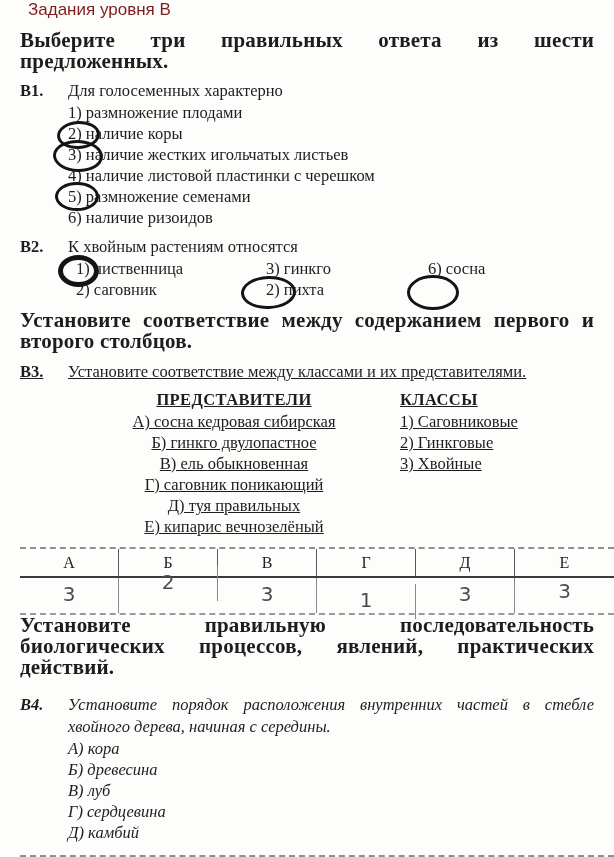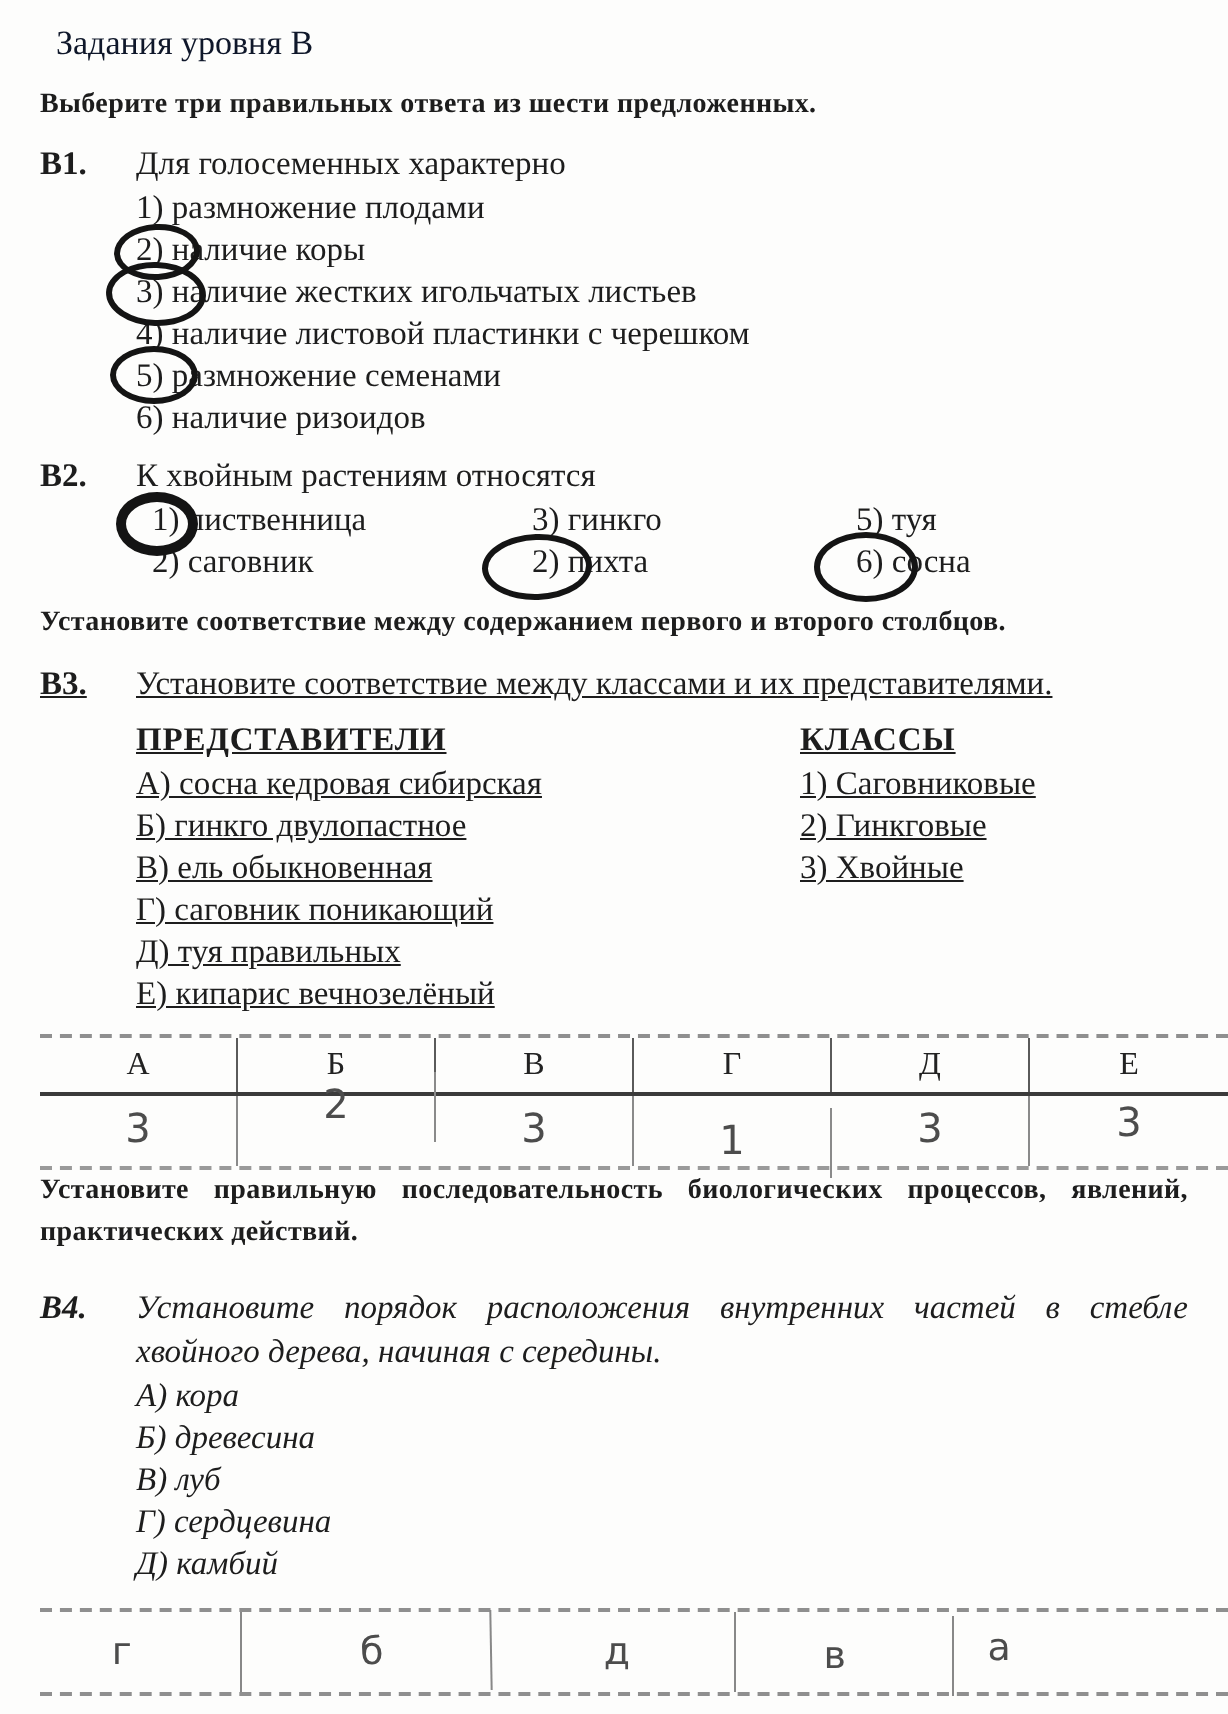--- a/index.html
+++ b/index.html
@@ -7,26 +7,26 @@
     width: 614px; height: 857px;
     background: #fdfdfc;
     overflow: hidden;
     font-family: "Liberation Serif", serif;
     color: #1d1d1d;
     position: relative;
   }
   .page { position: relative; width: 614px; height: 857px; }
 
   .page-title {
-    font-family: Liberation Serif, serif;
-    font-size: 17px; font-weight: 400; color: #0f172a;
-    margin: 12px 0 0 28px;
+    font-family: Liberation Sans, sans-serif;
+    font-size: 17px; font-weight: 400; color: #7f1d1d;
+    margin: 0 0 0 28px;
   }
   .bold-instr {
-    font-weight: 700; font-size: 14px; line-height: 21px;
+    font-weight: 700; font-size: 21px; line-height: 21px;
     margin: 10px 20px 0 20px; text-align: justify;
     letter-spacing: 0.2px;
   }
   .question { position: relative; margin: 8px 20px 0 20px; font-size: 16.5px; }
   .q-head { display: flex; line-height: 22px; }
   .q-num { font-weight: 700; width: 48px; flex: 0 0 48px; }
   .q-text { flex: 1; }
   .q-text.justified { text-align: justify; }
   .options { margin-left: 48px; }
   .opt { line-height: 21px; white-space: nowrap; }
@@ -41,21 +41,21 @@
   }
 
   .circle-mark {
     position: absolute;
     border: 3px solid #141414;
     border-radius: 50%;
     background: transparent;
   }
 
   .b3-cols { display: flex; margin-left: 48px; margin-top: 6px; }
-  .b3-left { width: 332px; flex: 0 0 332px; }
+  .b3-left { width: 332px; flex: 0 0 332px; text-align: center; }
   .b3-right { flex: 1; }
   .list-header { font-weight: 700; line-height: 22px; letter-spacing: 0.4px; }
   .list-item { line-height: 21px; white-space: nowrap; }
 
   .answer-table {
     margin: 10px 0 0 20px; width: 594px;
     border-top: 2px dashed #8f8f8f;
     border-bottom: 2px dashed #9a9a9a;
   }
   .at-header-row { display: grid; grid-template-columns: repeat(6, 1fr); border-bottom: 2px solid #3b3b3b; }
@@ -118,21 +118,20 @@
   <div class="question">
     <div class="q-head">
       <span class="q-num">В2.</span>
       <span class="q-text">К хвойным растениям относятся</span>
     </div>
     <div class="b2-grid">
       <div class="opt">1) лиственница</div>
       <div class="opt">2) саговник</div>
       <div class="opt">3) гинкго</div>
       <div class="opt">2) пихта</div>
-      <div class="opt">5) туя</div>
       <div class="opt">6) сосна</div>
     </div>
     <div class="circle-mark" style="left:38px; top:19px; width:31px; height:22px; border-width:5px;"></div>
     <div class="circle-mark" style="left:221px; top:40px; width:49px; height:27px; border-width:3.5px; transform:rotate(-2deg);"></div>
     <div class="circle-mark" style="left:387px; top:39px; width:46px; height:29px; border-width:3.5px;"></div>
   </div>
 
   <div class="bold-instr">Установите соответствие между содержанием первого и второго столбцов.</div>
 
   <div class="question" style="margin-top:9px;text-decoration:underline;">

